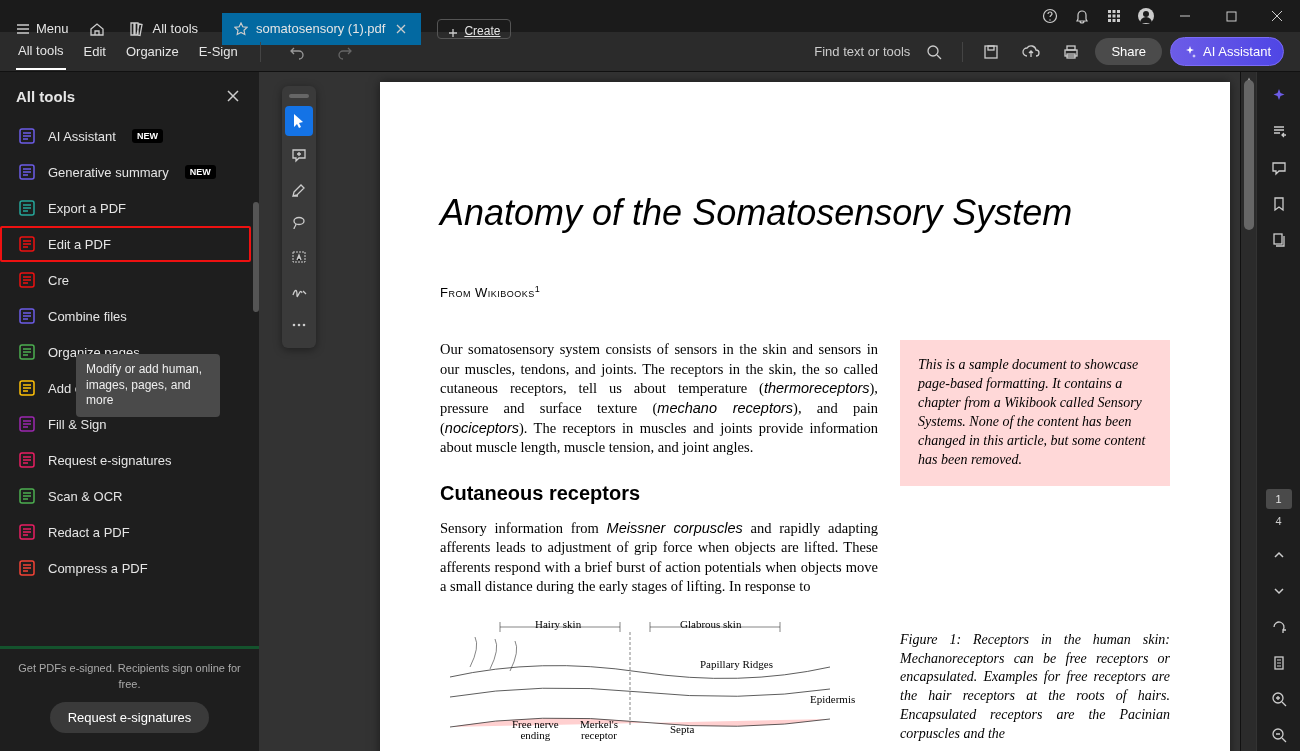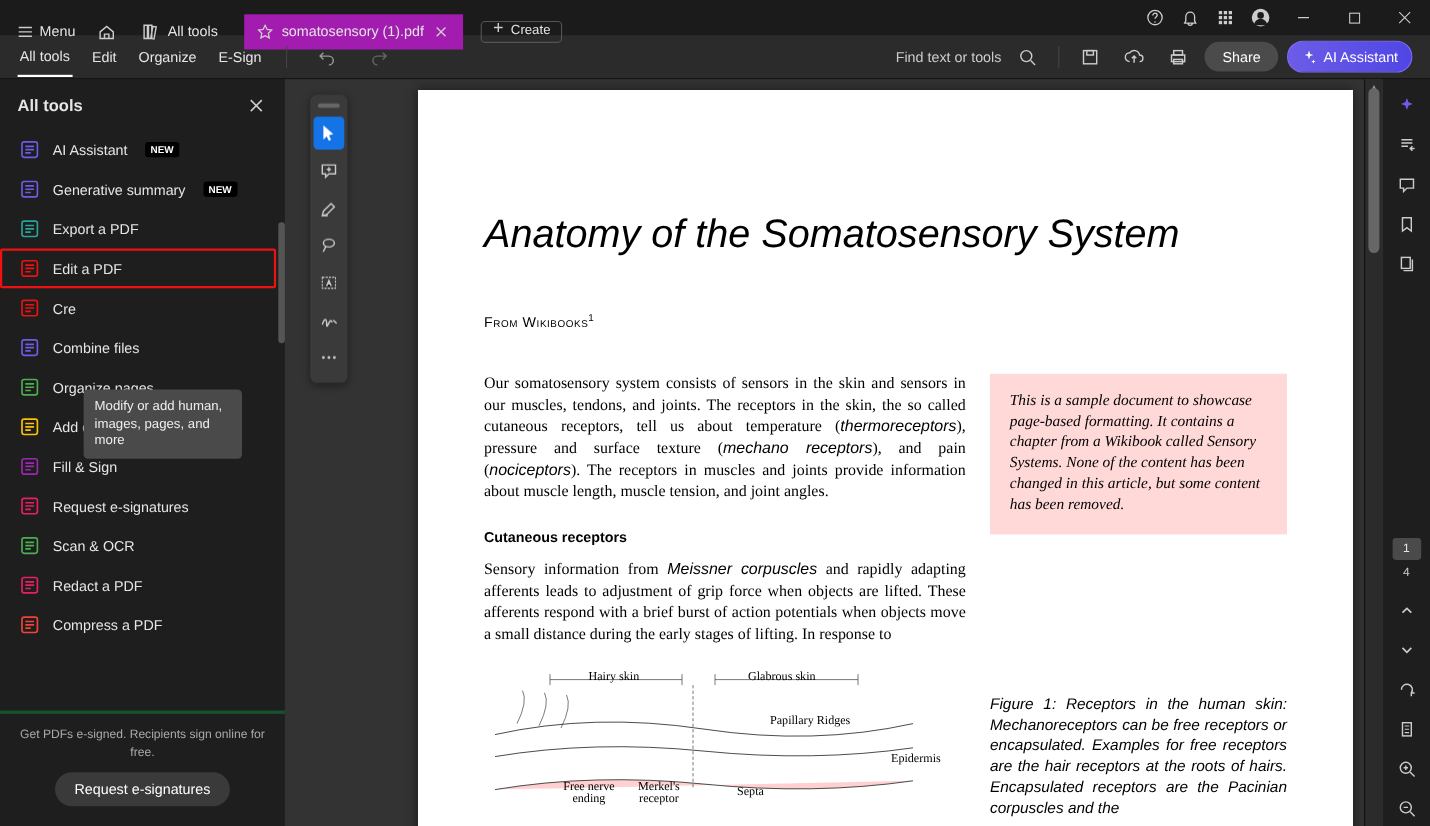--- a/index.html
+++ b/index.html
@@ -4,23 +4,23 @@
 <style>
 * { margin: 0; padding: 0; box-sizing: border-box; font-family: "Segoe UI", Arial, sans-serif; }
 body { width: 1300px; height: 751px; background: #1e1e1e; color: #e5e5e5; overflow: hidden; position: relative; }
 
 
 .titlebar { height: 32px; background: #1b1b1b; display: flex; align-items: center; }
 .tb-left { display: flex; align-items: center; gap: 4px; padding-left: 8px; margin-top: 25px; }
 .tb-menu { display: flex; align-items: center; gap: 6px; padding: 4px 8px; cursor: pointer; font-size: 13px; }
 .tb-icon-btn { width: 32px; height: 32px; display: flex; align-items: center; justify-content: center; cursor: pointer; }
 .tb-alltools { display: flex; align-items: center; gap: 8px; padding: 0 12px; font-size: 13px; cursor: pointer; }
-.tab { height: 32px; background: #a21caf; display: flex; align-items: center; padding: 0 12px; gap: 8px; font-size: 13px; margin-left: 8px; }
+.tab { height: 32px; background: #0369a1; display: flex; align-items: center; padding: 0 12px; gap: 8px; font-size: 13px; margin-left: 8px; }
 .tab .close { width: 16px; height: 16px; display: flex; align-items: center; justify-content: center; cursor: pointer; }
-.create-btn { margin-left: 12px; height: 20px; border: 1px solid #555; border-radius: 4px; display: flex; align-items: flex-start; gap: 6px; padding: 0 10px; font-size: 12px; cursor: pointer; }
+.create-btn { margin-left: 12px; height: 20px; border: 1px solid #555; border-radius: 4px; display: flex; align-items: flex-end; gap: 6px; padding: 0 10px; font-size: 12px; cursor: pointer; text-decoration: underline; }
 .tb-right { margin-left: auto; display: flex; align-items: center; }
 .win-btn { width: 46px; height: 32px; display: flex; align-items: center; justify-content: center; cursor: pointer; }
 
 
 .toolbar { height: 40px; background: #2b2b2b; display: flex; align-items: center; padding: 0 16px; gap: 16px; border-bottom: 1px solid #111; }
 .tool-item { font-size: 13px; padding: 10px 2px; cursor: pointer; }
 .tool-item.active { border-bottom: 2px solid #fff; }
 .tool-sep { width: 1px; height: 20px; background: #444; margin: 0 4px; }
 .tool-right { margin-left: auto; display: flex; align-items: center; gap: 8px; }
 .search-lbl { font-size: 13px; color: #ccc; }
@@ -57,22 +57,22 @@
 .doc-area { flex: 1; background: #333; position: relative; overflow: hidden; display: flex; }
 .page-wrap { flex: 1; overflow: auto; padding: 10px 0 0 120px; }
 .page { width: 850px; min-height: 1000px; background: #fff; color: #000; padding: 110px 60px 40px 60px; box-shadow: 0 0 10px rgba(0,0,0,.5); }
 .doc-title { font-size: 36px; font-weight: 500; margin-bottom: 50px; font-family: Arial, sans-serif; font-style: italic; }
 .doc-subtitle { font-size: 13px; font-variant: small-caps; letter-spacing: 0.5px; margin-bottom: 40px; }
 .sup { font-size: 9px; vertical-align: super; }
 .cols { display: flex; gap: 22px; }
 .col-left { flex: 1; text-align: justify; font-size: 14.5px; line-height: 1.35; font-family: Georgia, serif; }
 .col-right { width: 270px; }
 .pink-box { background: #ffd8d8; padding: 16px 18px; font-style: italic; font-size: 14px; line-height: 1.35; font-family: Georgia, serif; }
-.h2 { font-size: 13px; font-weight: 600; margin: 22px 0 12px; font-family: Arial, sans-serif; }
-.fig-caption { font-style: italic; font-size: 14px; line-height: 1.35; font-family: Liberation Sans, sans-serif; text-align: justify; }
+.h2 { font-size: 20px; font-weight: 600; margin: 22px 0 12px; font-family: Arial, sans-serif; }
+.fig-caption { font-style: italic; font-size: 14px; line-height: 1.35; font-family: Liberation Serif, serif; text-align: justify; }
 .fig-placeholder { height: 130px; margin-top: 10px; position: relative; }
 .skin-label { position: absolute; font-size: 11px; font-family: Georgia, serif; }
 
 
 .rsb { width: 44px; background: #1e1e1e; border-left: 1px solid #333; display: flex; flex-direction: column; align-items: center; padding-top: 8px; gap: 4px; }
 .rsb-btn { width: 32px; height: 32px; display: flex; align-items: center; justify-content: center; cursor: pointer; border-radius: 4px; }
 .rsb-spacer { flex: 1; }
 .page-ind { width: 26px; height: 20px; background: #4a4a4a; border-radius: 3px; display: flex; align-items: center; justify-content: center; font-size: 11px; margin: 6px 0 2px; }
 .page-total { font-size: 11px; color: #ccc; margin-bottom: 8px; }
 

